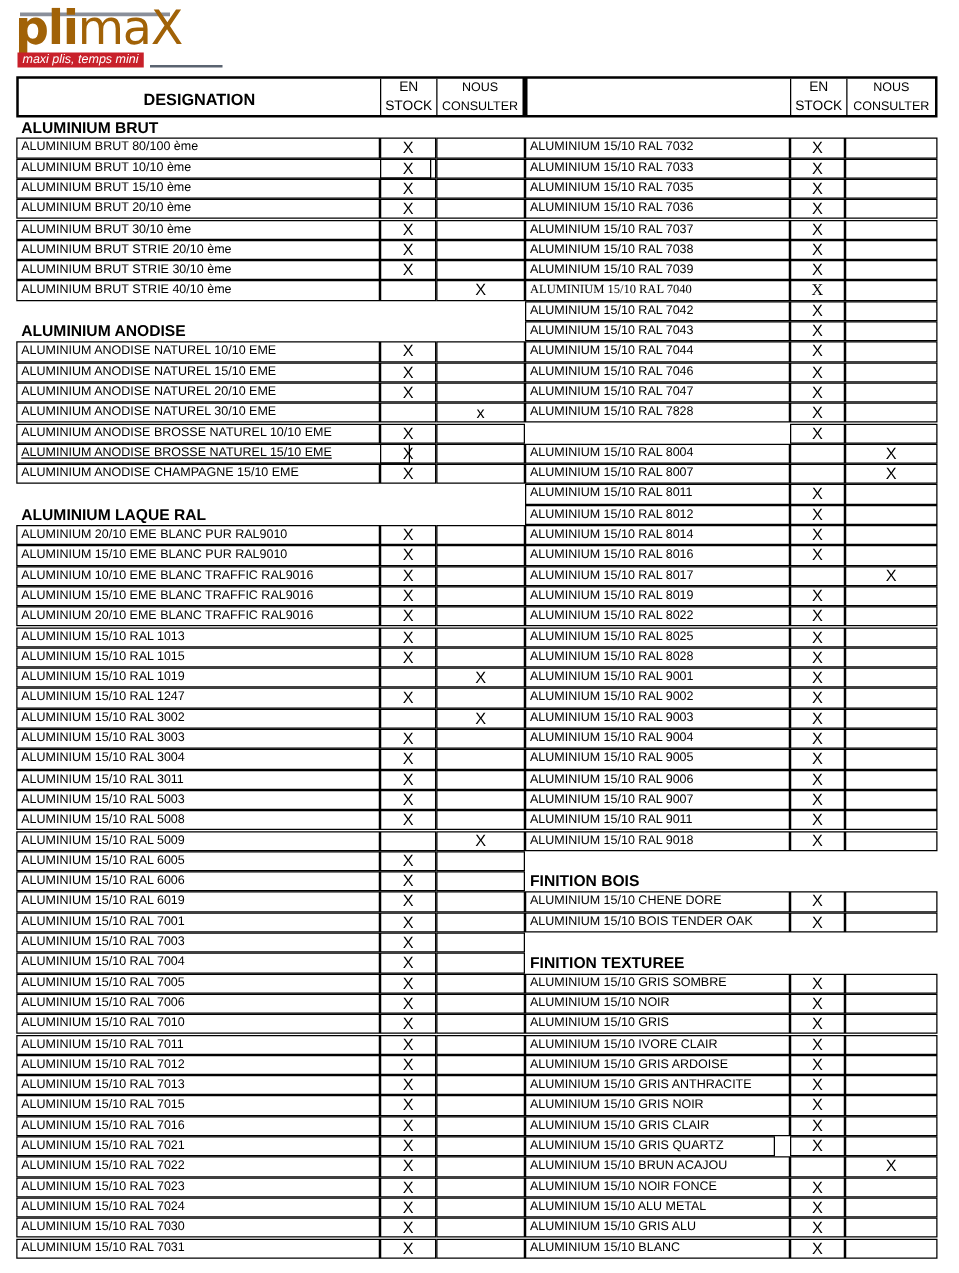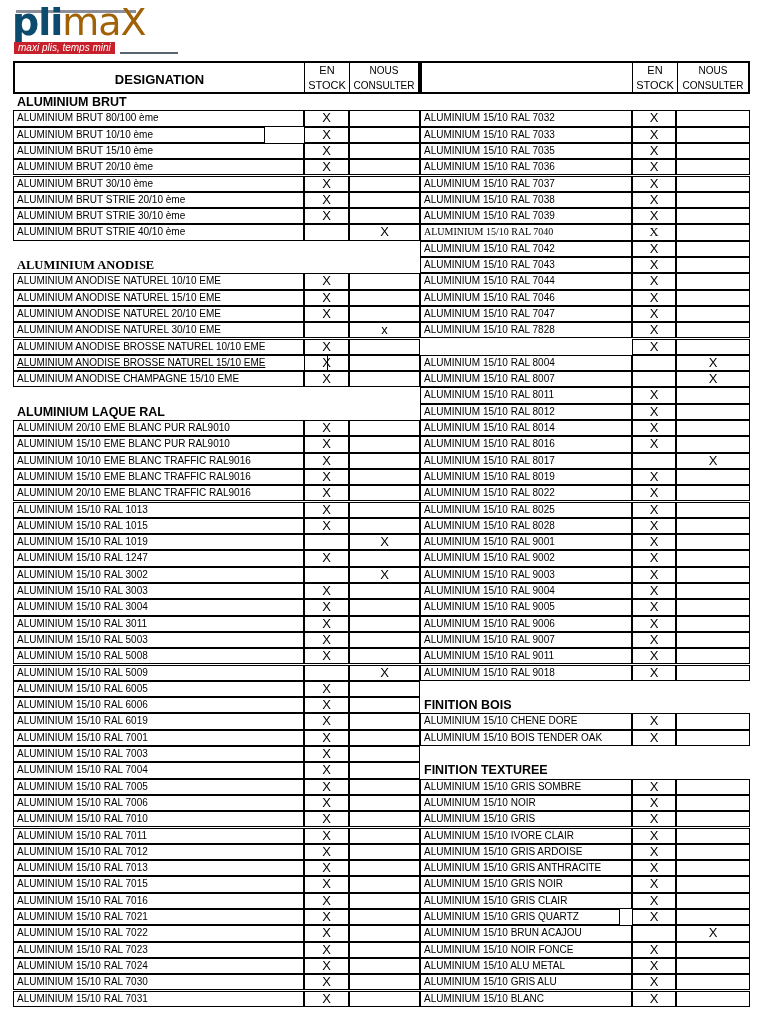--- a/index.html
+++ b/index.html
@@ -1,21 +1,21 @@
 <!DOCTYPE html>
 <html><head>
 <meta charset="utf-8">
 <style>
   html, body { margin:0; padding:0; background:#fff; }
   body { width:767px; height:1018px; position:relative; overflow:hidden;
          font-family:"Liberation Sans", "DejaVu Sans", sans-serif; color:#000; }
   .logo { position:absolute; left:12px; top:6px; width:160px; height:50px; }
   .logo .brand { position:absolute; left:0; top:-6px; font-family:"DejaVu Sans", sans-serif;
          font-size:38px; font-weight:bold; letter-spacing:-1px; line-height:44px; }
-  .logo .brand .red { color:#0c4a6e; }
+  .logo .brand .red { color:#a16207; }
   .logo .brand .gray { color:#a16207; font-weight:normal; }
   .logo .tagline { position:absolute; left:2px; top:36px; background:#c8202a; color:#fff;
          font-style:italic; font-size:10px; padding:0 4px; line-height:12px; }
   .logo .underline { position:absolute; left:108px; top:46px; width:58px; height:2px; background:#5a6370; }
   .logo .top-bar { position:absolute; left:4px; top:4px; width:120px; height:3px; background:#8a8f9a; }
 
   .col { position:absolute; top:61px; }
   .col.left { left:13px; width:407px; }
   .col.right { left:420px; width:330px; }
   .hdr { position:absolute; top:0; height:33px; border:2px solid #000; box-sizing:border-box; }
@@ -47,21 +47,21 @@
 CONSULTER</div>
   </div>
   <div id="left-body">
       <div class="section" style="top: 33px; left: 0px;">ALUMINIUM BRUT</div>
       <div class="row" style="top: 49.3px; left: 0px; width: 407px;">
         <div class="cell d" style="left: 0px; width: 291px;">ALUMINIUM BRUT 80/100 ème</div>
         <div class="cell m" style="left: 291px; width: 45px;">X</div>
         <div class="cell m" style="left: 336px; width: 71px;"></div>
       </div>
       <div class="row" style="top: 65.6px; left: 0px; width: 407px;">
-        <div class="cell d" style="left: 0px; width: 252px;">ALUMINIUM BRUT 10/10 ème</div>
+        <div class="cell d" style="left: 0px; width: 332px;">ALUMINIUM BRUT 10/10 ème</div>
         <div class="cell m" style="left: 291px; width: 45px;">X</div>
         <div class="cell m" style="left: 336px; width: 71px;"></div>
       </div>
       <div class="row" style="top: 81.9px; left: 0px; width: 407px;">
         <div class="cell d" style="left: 0px; width: 291px;">ALUMINIUM BRUT 15/10 ème</div>
         <div class="cell m" style="left: 291px; width: 45px;">X</div>
         <div class="cell m" style="left: 336px; width: 71px;"></div>
       </div>
       <div class="row" style="top: 98.2px; left: 0px; width: 407px;">
         <div class="cell d" style="left: 0px; width: 291px;">ALUMINIUM BRUT 20/10 ème</div>
@@ -81,21 +81,21 @@
       <div class="row" style="top: 147.1px; left: 0px; width: 407px;">
         <div class="cell d" style="left: 0px; width: 291px;">ALUMINIUM BRUT STRIE 30/10 ème</div>
         <div class="cell m" style="left: 291px; width: 45px;">X</div>
         <div class="cell m" style="left: 336px; width: 71px;"></div>
       </div>
       <div class="row" style="top: 163.4px; left: 0px; width: 407px;">
         <div class="cell d" style="left: 0px; width: 291px;">ALUMINIUM BRUT STRIE 40/10 ème</div>
         <div class="cell m" style="left: 291px; width: 45px;"></div>
         <div class="cell m" style="left: 336px; width: 71px;">X</div>
       </div>
-      <div class="section" style="top: 196px; left: 0px; font-family: Liberation Serif, serif;">ALUMINIUM ANODISE</div>
+      <div class="section" style="top: 196px; left: 0px;">ALUMINIUM ANODISE</div>
       <div class="row" style="top: 212.3px; left: 0px; width: 407px;">
         <div class="cell d" style="left: 0px; width: 291px;">ALUMINIUM ANODISE NATUREL 10/10 EME</div>
         <div class="cell m" style="left: 291px; width: 45px;">X</div>
         <div class="cell m" style="left: 336px; width: 71px;"></div>
       </div>
       <div class="row" style="top: 228.6px; left: 0px; width: 407px;">
         <div class="cell d" style="left: 0px; width: 291px;">ALUMINIUM ANODISE NATUREL 15/10 EME</div>
         <div class="cell m" style="left: 291px; width: 45px;">X</div>
         <div class="cell m" style="left: 336px; width: 71px;"></div>
       </div>

